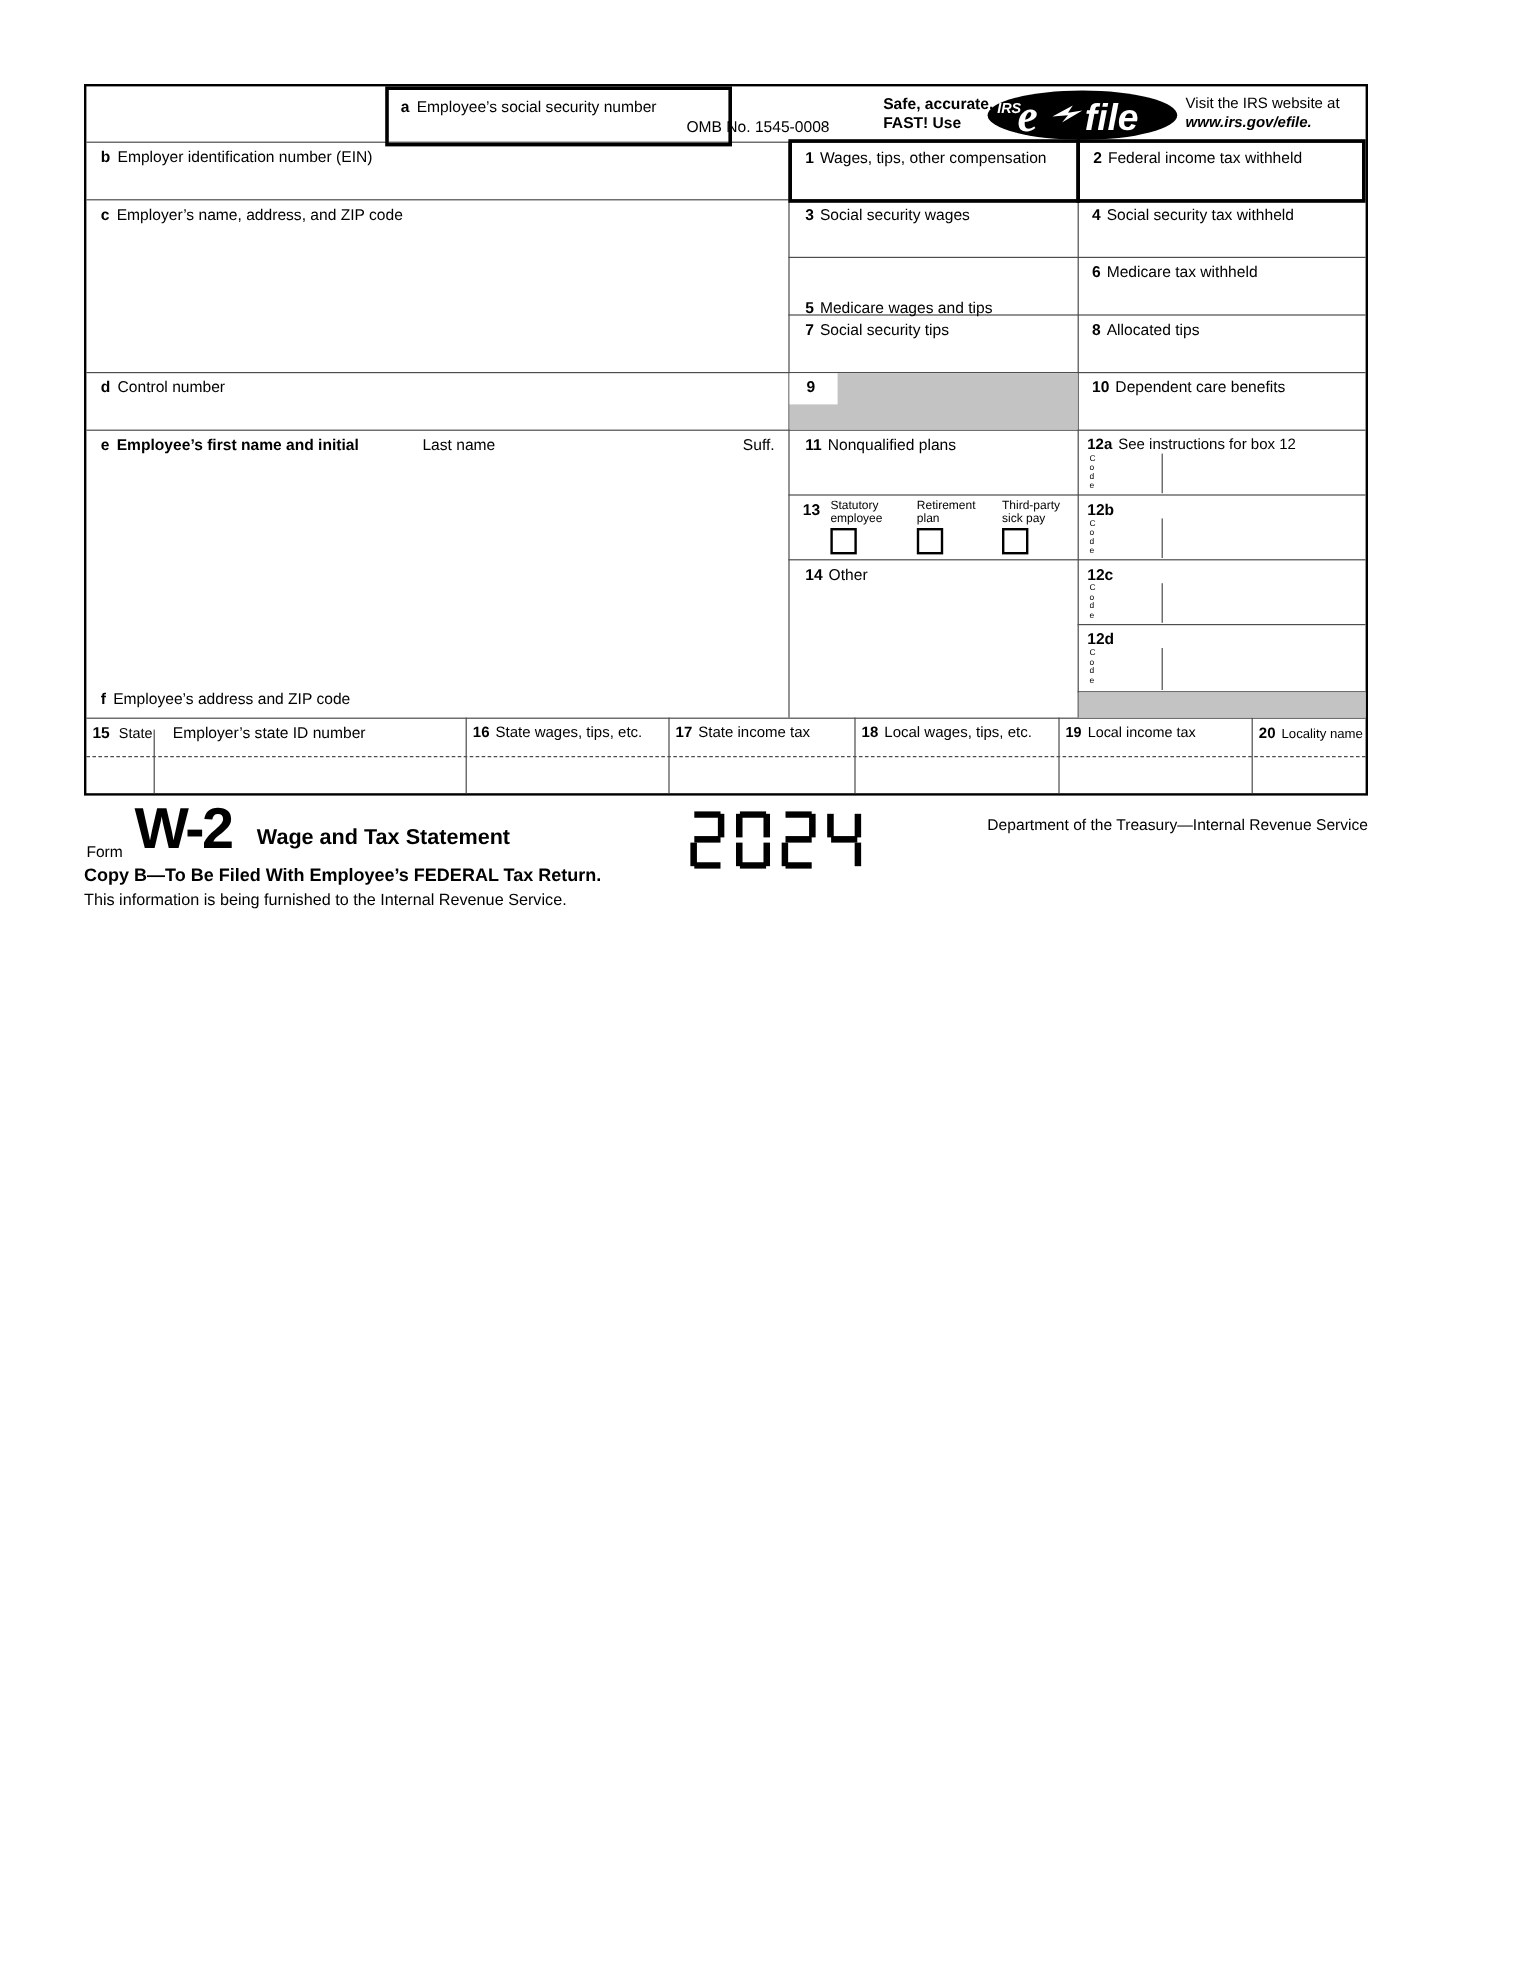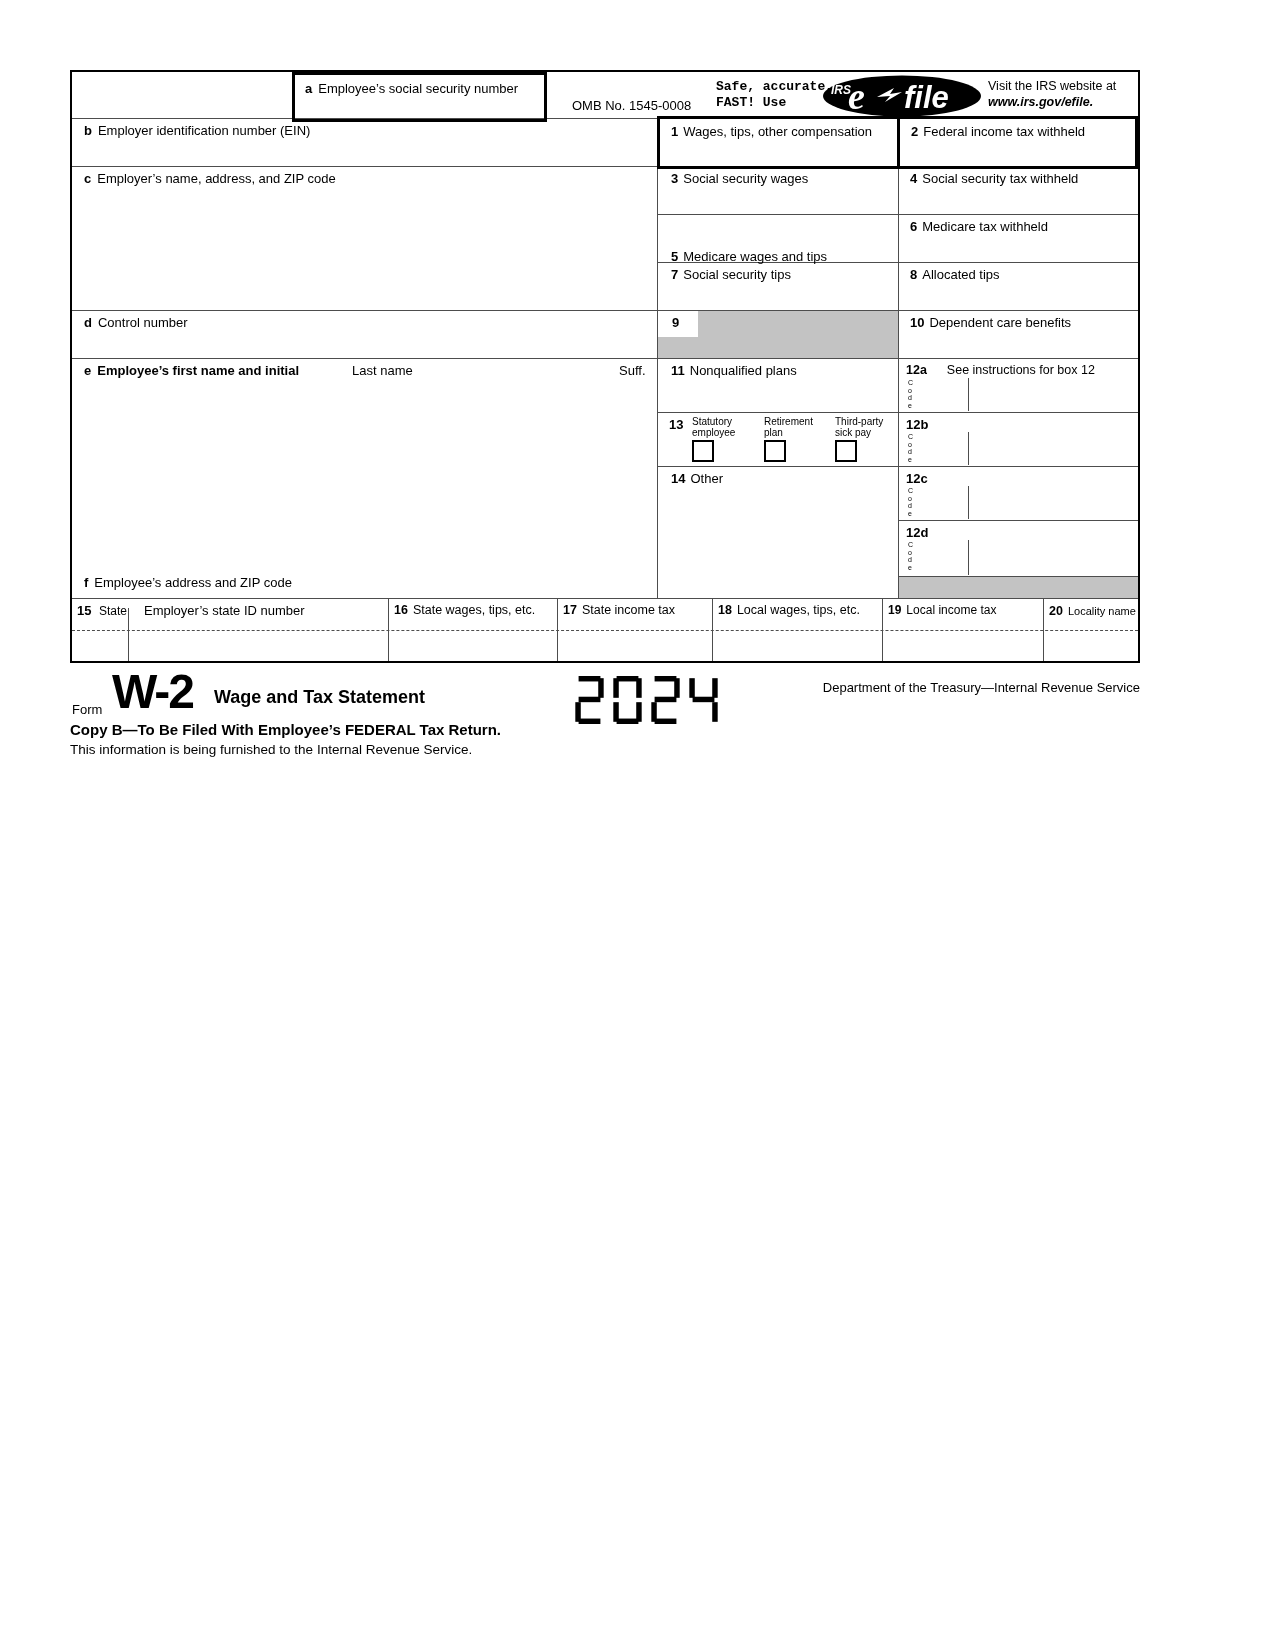--- a/index.html
+++ b/index.html
@@ -63,25 +63,25 @@
   <div class="vline" style="left:485px;top:526px;height:63px;"></div>
   <div class="vline" style="left:640px;top:526px;height:63px;"></div>
   <div class="vline" style="left:810px;top:526px;height:63px;"></div>
   <div class="vline" style="left:971px;top:526px;height:63px;"></div>
   <div class="vline" style="left:56px;top:536px;height:53px;"></div>
 
   <div class="gray" style="left:586px;top:239px;width:240px;height:47px;"></div>
   <div class="whitebox" style="left:586px;top:239px;width:40px;height:26px;"></div>
   <div class="gray" style="left:827px;top:505px;width:239px;height:21px;"></div>
 
-  <div class="thickbox" style="left:220px;top:0;width:255px;height:50px;text-decoration:underline;">
+  <div class="thickbox" style="left:249px;top:0;width:289px;height:50px;text-decoration:underline;">
     <span class="lbl" style="left:10px;top:6px;"><b>a</b><span>Employee’s social security number</span></span>
   </div>
   <div class="hdr-omb" style="left:500px;top:26px;">OMB No. 1545-0008</div>
-  <div class="hdr-safe" style="left:644px;top:7px;font-family:Liberation Mono, monospace;">
+  <div class="hdr-safe" style="left:664px;top:7px;">
     <span>Safe, accurate,</span><br>
     <span>FAST! Use</span>
   </div>
   <svg class="efile-svg" style="left:750px;top:3px;" width="160" height="42" viewBox="0 0 160 42">
     <ellipse cx="80" cy="21" rx="79" ry="20.5" fill="#000"></ellipse>
     <text x="9" y="19" font-size="12" font-style="italic" font-weight="bold" fill="#fff" font-family="Liberation Sans, sans-serif">IRS</text>
     <text x="26" y="34" font-size="38" font-style="italic" font-weight="bold" fill="#fff" font-family="Liberation Serif, serif">e</text>
     <polygon points="55,22 72,13 68,19 80,17 63,27 68,21" fill="#fff"></polygon>
     <text x="82" y="33" font-size="31" font-style="italic" font-weight="bold" fill="#fff" font-family="Liberation Sans, sans-serif">file</text>
   </svg>
@@ -163,21 +163,21 @@
     <span class="lbl" style="left:838px;top:147px;"><span class="sp">6</span><span>Medicare tax withheld</span></span>
   </div>
   <div>
     <span class="lbl" style="left:838px;top:195px;"><span class="sp">8</span><span>Allocated tips</span></span>
   </div>
   <div>
     <span class="lbl" style="left:838px;top:243px;"><span class="sp">10</span><span>Dependent care benefits</span></span>
   </div>
 
   <div>
-    <span class="lbl" style="left:834px;top:291px;font-size:12.5px;"><b style="margin-right:20px;">12a</b><span>See instructions for box 12</span></span>
+    <span class="lbl" style="left:834px;top:291px;font-size:12.5px;"><b style="margin-right:5px;">12a</b><span>See instructions for box 12</span></span>
     <span class="codev" style="left:836px;top:307px;">Code</span>
     <div class="vline" style="left:896px;top:306px;height:33px;"></div>
   </div>
   <div>
     <span class="lbl" style="left:834px;top:345px;"><b>12b</b></span>
     <span class="codev" style="left:836px;top:361px;">Code</span>
     <div class="vline" style="left:896px;top:360px;height:33px;"></div>
   </div>
   <div>
     <span class="lbl" style="left:834px;top:399px;"><b>12c</b></span>

